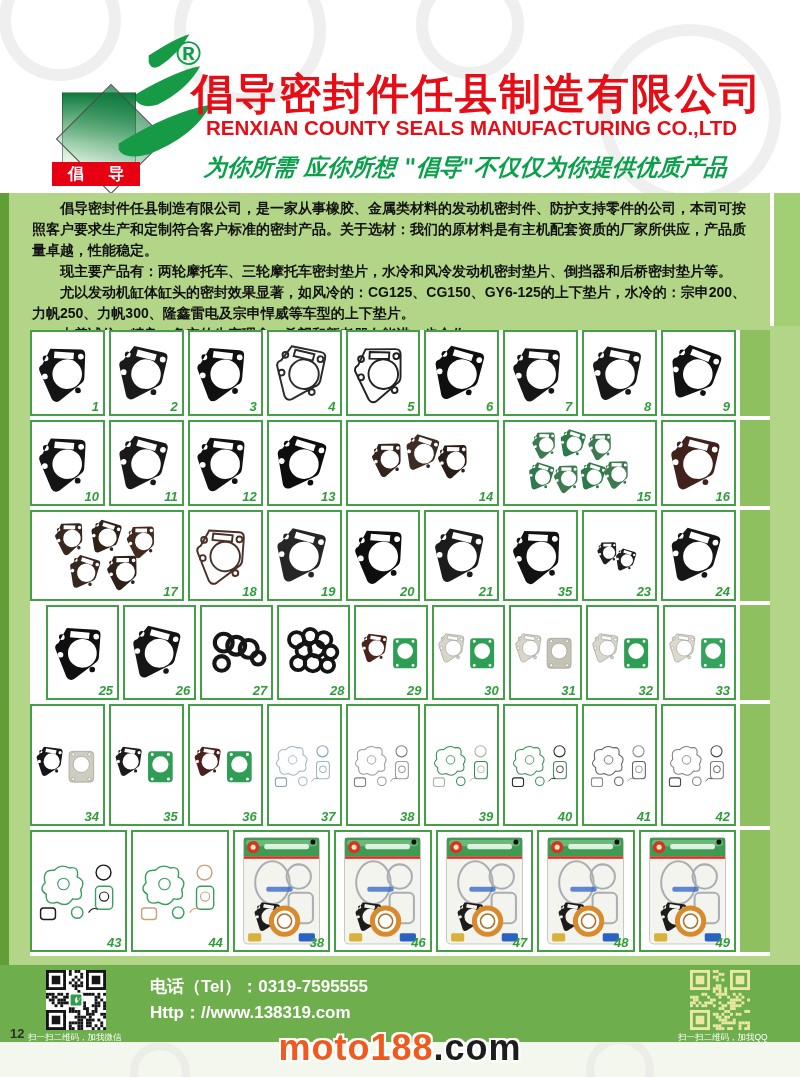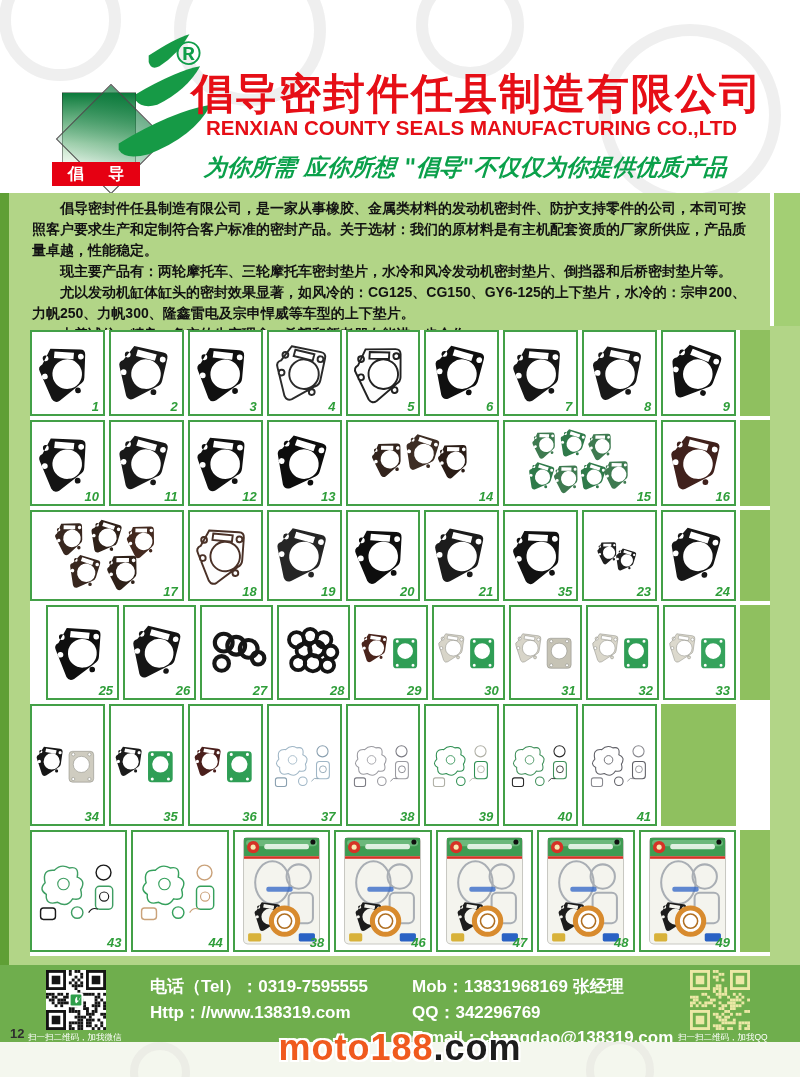--- a/index.html
+++ b/index.html
@@ -539,20 +539,35 @@
               <circle stroke="#5f5f66" stroke-width="2" cx="48" cy="42" r="10"></circle>
               <circle stroke="#8a8a90" cx="118" cy="22" r="13"></circle>
               <rect stroke="#5f5f66" x="104" y="46" width="30" height="40" rx="7"></rect>
               <circle stroke="#8a8a90" stroke-width="2" cx="119" cy="64" r="8"></circle>
               <rect stroke="#8a8a90" x="8" y="84" width="26" height="20" rx="5"></rect>
               <circle stroke="#5f5f66" cx="72" cy="92" r="10"></circle>
               <path stroke="#8a8a90" stroke-width="2" d="M92,92 q6,-10 16,-6"></path>
             </g>
           </svg>
           <span class="num">41</span>
+        </div>
+        <div class="cell">
+          <svg class="art" style="width:96%" viewBox="0 0 150 110">
+            <g fill="none" stroke-width="2.5">
+              <path stroke="#7e7e86" d="M16,40 Q10,16 32,18 Q44,6 58,14 Q76,10 72,30 Q88,36 78,52 Q84,72 64,68 Q54,84 38,74 Q16,80 18,60 Q4,52 16,40 Z"></path>
+              <circle stroke="#7e7e86" stroke-width="2" cx="48" cy="42" r="10"></circle>
+              <circle stroke="#4a4a50" cx="118" cy="22" r="13"></circle>
+              <rect stroke="#7e7e86" x="104" y="46" width="30" height="40" rx="7"></rect>
+              <circle stroke="#4a4a50" stroke-width="2" cx="119" cy="64" r="8"></circle>
+              <rect stroke="#4a4a50" x="8" y="84" width="26" height="20" rx="5"></rect>
+              <circle stroke="#7e7e86" cx="72" cy="92" r="10"></circle>
+              <path stroke="#4a4a50" stroke-width="2" d="M92,92 q6,-10 16,-6"></path>
+            </g>
+          </svg>
+          <span class="num">42</span>
         </div>
         <div class="stub"></div>
       </div>
       <div class="crow" style="grid-template-columns: repeat(7, 1fr) 30px; height: 122px;">
         <div class="cell">
           <svg class="art" style="width:96%" viewBox="0 0 150 110">
             <g fill="none" stroke-width="2.5">
               <path stroke="#3f9e63" d="M16,40 Q10,16 32,18 Q44,6 58,14 Q76,10 72,30 Q88,36 78,52 Q84,72 64,68 Q54,84 38,74 Q16,80 18,60 Q4,52 16,40 Z"></path>
               <circle stroke="#3f9e63" stroke-width="2" cx="48" cy="42" r="10"></circle>
               <circle stroke="#1a1a1a" cx="118" cy="22" r="13"></circle>
@@ -966,25 +981,20 @@
         <rect x="81.0" y="95.2" width="4.8" height="4.8" fill="#ece8a6"></rect>
         <rect x="90.5" y="95.2" width="4.8" height="4.8" fill="#ece8a6"></rect>
         <rect x="95.2" y="95.2" width="4.8" height="4.8" fill="#ece8a6"></rect>
       </svg></div>
   <div class="qr-caption" style="left:678px;top:1032px">扫一扫二维码，加我QQ</div>
 
   <div class="contact" style="left:150px;top:974px">
     <div><span>电话（Tel）：</span><span>0319-7595555</span></div>
     <div><span>Http：</span><span>//www.138319.com</span></div>
   </div>
-  <div class="contact" style="left:412px;top:974px">
-    <div><span>Mob：</span><span>13831968169 张经理</span></div>
-    <div><span>QQ：</span><span>342296769</span></div>
-    <div><span>E-mail：</span><span>changdao@138319.com</span></div>
-  </div>
 
   <div class="page-num">12</div>
   <div class="bottom-strip">
     <svg width="800" height="35">
         <g stroke="#e8e8e3" fill="none" stroke-width="8" opacity=".7">
       <circle cx="160" cy="30" r="26"></circle>
           <circle cx="620" cy="28" r="30"></circle>
         </g>
       </svg>
   </div>

